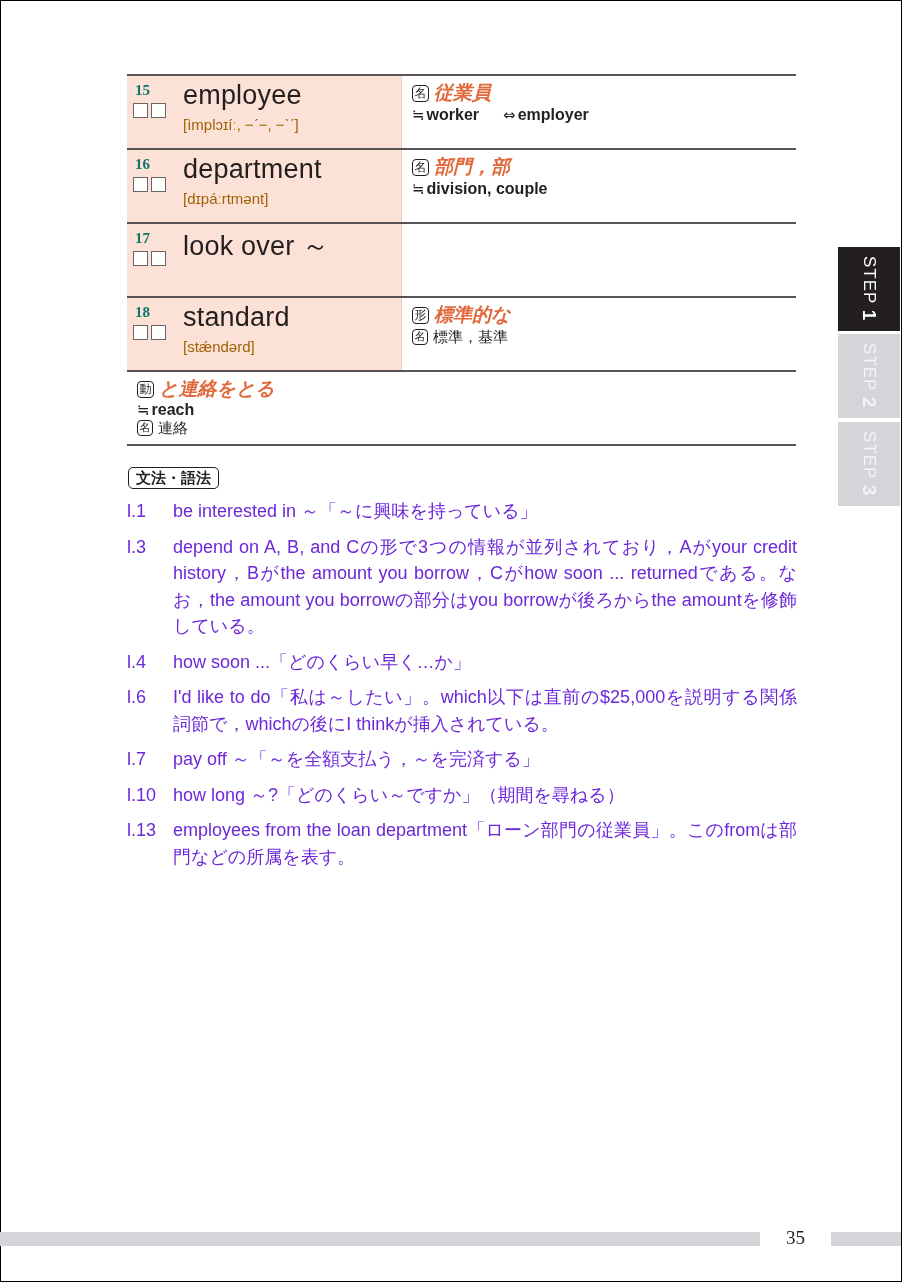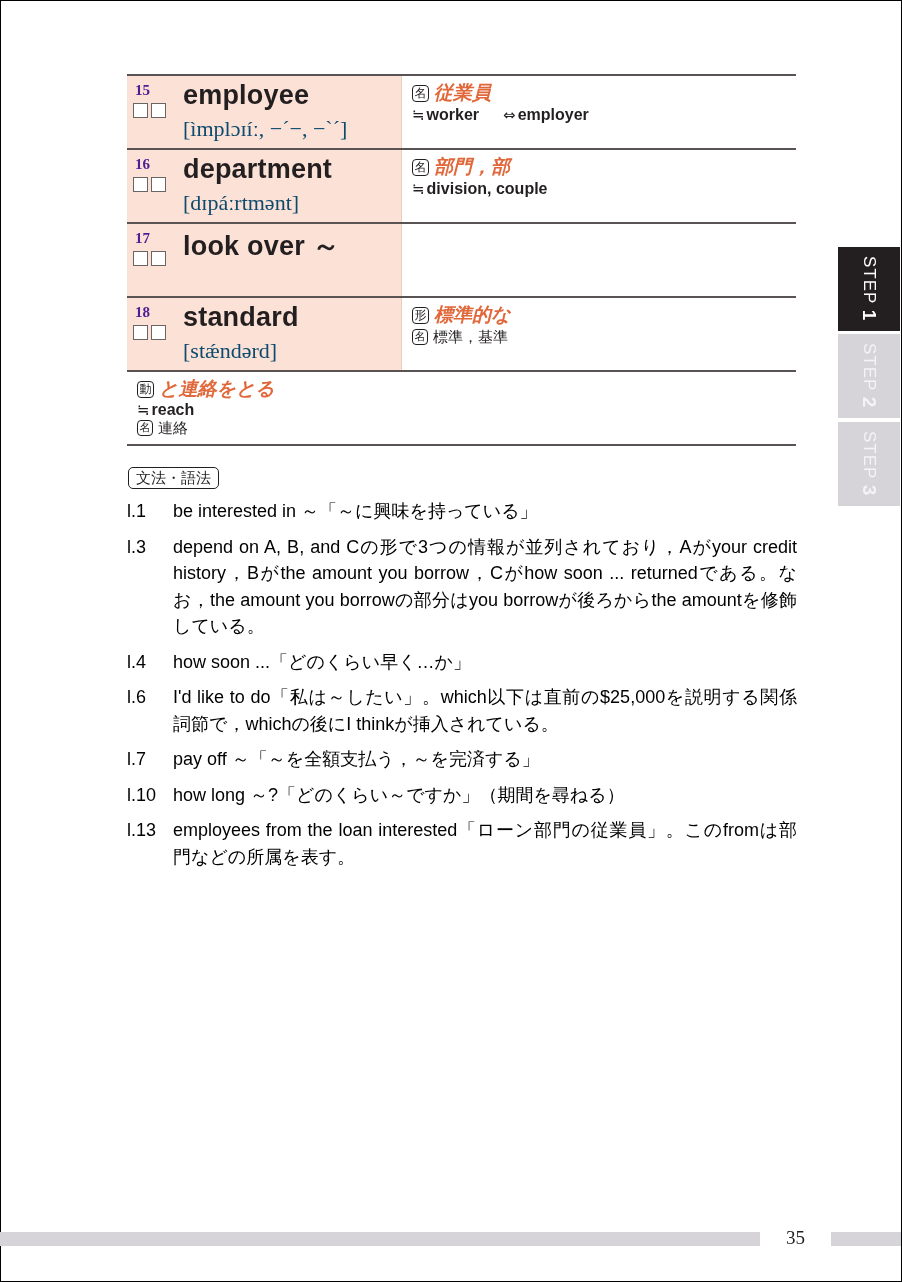--- a/index.html
+++ b/index.html
@@ -7,42 +7,42 @@
          font-family:"DejaVu Sans","Liberation Sans",sans-serif; color:#231f20; }
   .page-border { position:absolute; left:0; top:0; width:900px; height:1280px;
                  border:1px solid #000; box-sizing:content-box; pointer-events:none; }
 
   
   .vocab { position:absolute; left:127px; top:74px; width:669px; border-top:2px solid #5a5353; }
   .row { display:flex; height:72px; border-bottom:2px solid #5a5353; }
   .row .left { width:274px; background:#fbe1d6; position:relative; border-right:1px solid #e9cdc1; }
   .row .right { flex:1; background:#fff; position:relative; padding:5px 0 0 10px; }
   .num { position:absolute; left:8px; top:6px; font-family:"Liberation Serif",serif; font-weight:bold;
-         font-size:15px; color:#4c1d95; }
+         font-size:15px; color:#0f766e; }
   .checks { position:absolute; left:6px; top:27px; display:flex; gap:3px; }
   .check { width:15px; height:15px; border:1px solid #6b6464; background:#fff; box-sizing:border-box; }
-  .word { position:absolute; left:56px; top:4px; font-family:"Liberation Sans",sans-serif; font-weight:bold;
+  .word { position:absolute; left:56px; top:4px; font-family:"Liberation Sans",sans-serif; font-weight:normal;
           font-size:27px; color:#231f20; letter-spacing:0.2px; }
-  .pron { position:absolute; left:56px; top:40px; font-family:Liberation Serif, serif; font-size:22px; color:#0c4a6e; }
+  .pron { position:absolute; left:56px; top:40px; font-family:Liberation Sans, sans-serif; font-size:15px; color:#a16207; }
 
   .meaning-line { display:flex; align-items:center; height:24px; }
   .pos { display:inline-block; border:1.3px solid #231f20; border-radius:4px; font-size:12px; line-height:15px;
          width:17px; height:17px; text-align:center; box-sizing:border-box; margin-right:5px; color:#231f20; }
   .pos.small { font-size:11px; width:16px; height:16px; line-height:14px; }
   .jp-main { color:#e0683a; font-size:19px; font-weight:bold;font-style:italic; }
   .sub-line { display:flex; align-items:center; font-size:15px; height:20px; color:#231f20; }
   .sub-line .en { font-family:"Liberation Sans",sans-serif; font-weight:bold; font-size:16px; }
   .sym { margin-right:2px; font-size:15px; }
   .gap { width:24px; display:inline-block; }
 
   
   .grammar-label { position:absolute; left:128px; top:467px; border:1.5px solid #231f20; border-radius:5px;
-                   font-size:15px; font-weight:normal; padding:0 7px; height:20px; line-height:20px; color:#231f20; }
+                   font-size:15px; font-weight:bold; padding:0 7px; height:20px; line-height:20px; color:#231f20; }
   .notes { position:absolute; left:127px; top:498px; width:670px; font-family:"Liberation Sans",sans-serif;
-           font-size:18px; color:#000000; }
+           font-size:18px; color:#6d28d9; }
   .note { display:flex; margin-bottom:9px; line-height:26.5px; }
   .note .ln { width:46px; flex-shrink:0; }
   .note .txt { flex:1; text-align:justify; }
 
   
   .tab { position:absolute; left:838px; width:62px; height:84px; display:flex; align-items:center; justify-content:center; }
   .tab span { writing-mode:vertical-rl; font-family:"Liberation Sans",sans-serif; font-size:17px; letter-spacing:1px; color:#fff; }
   .tab span b { font-size:19px; }
   .tab.active { background:#231f20; }
   .tab.inactive { background:#d6d4d8; }
@@ -179,21 +179,21 @@
   <div class="note">
     <span class="ln">l.7</span>
     <span class="txt">pay off ～「～を全額支払う，～を完済する」</span>
   </div>
   <div class="note">
     <span class="ln">l.10</span>
     <span class="txt">how long ～?「どのくらい～ですか」（期間を尋ねる）</span>
   </div>
   <div class="note">
     <span class="ln">l.13</span>
-    <span class="txt">employees from the loan interested「ローン部門の従業員」。このfromは部門などの所属を表す。</span>
+    <span class="txt">employees from the loan department「ローン部門の従業員」。このfromは部門などの所属を表す。</span>
   </div>
 </div>
 
 <div class="tab active" style="top:247px">
   <span><span>STEP </span><b>1</b></span>
 </div>
 <div class="tab inactive" style="top:334px">
   <span><span>STEP </span><b>2</b></span>
 </div>
 <div class="tab inactive" style="top:422px">

